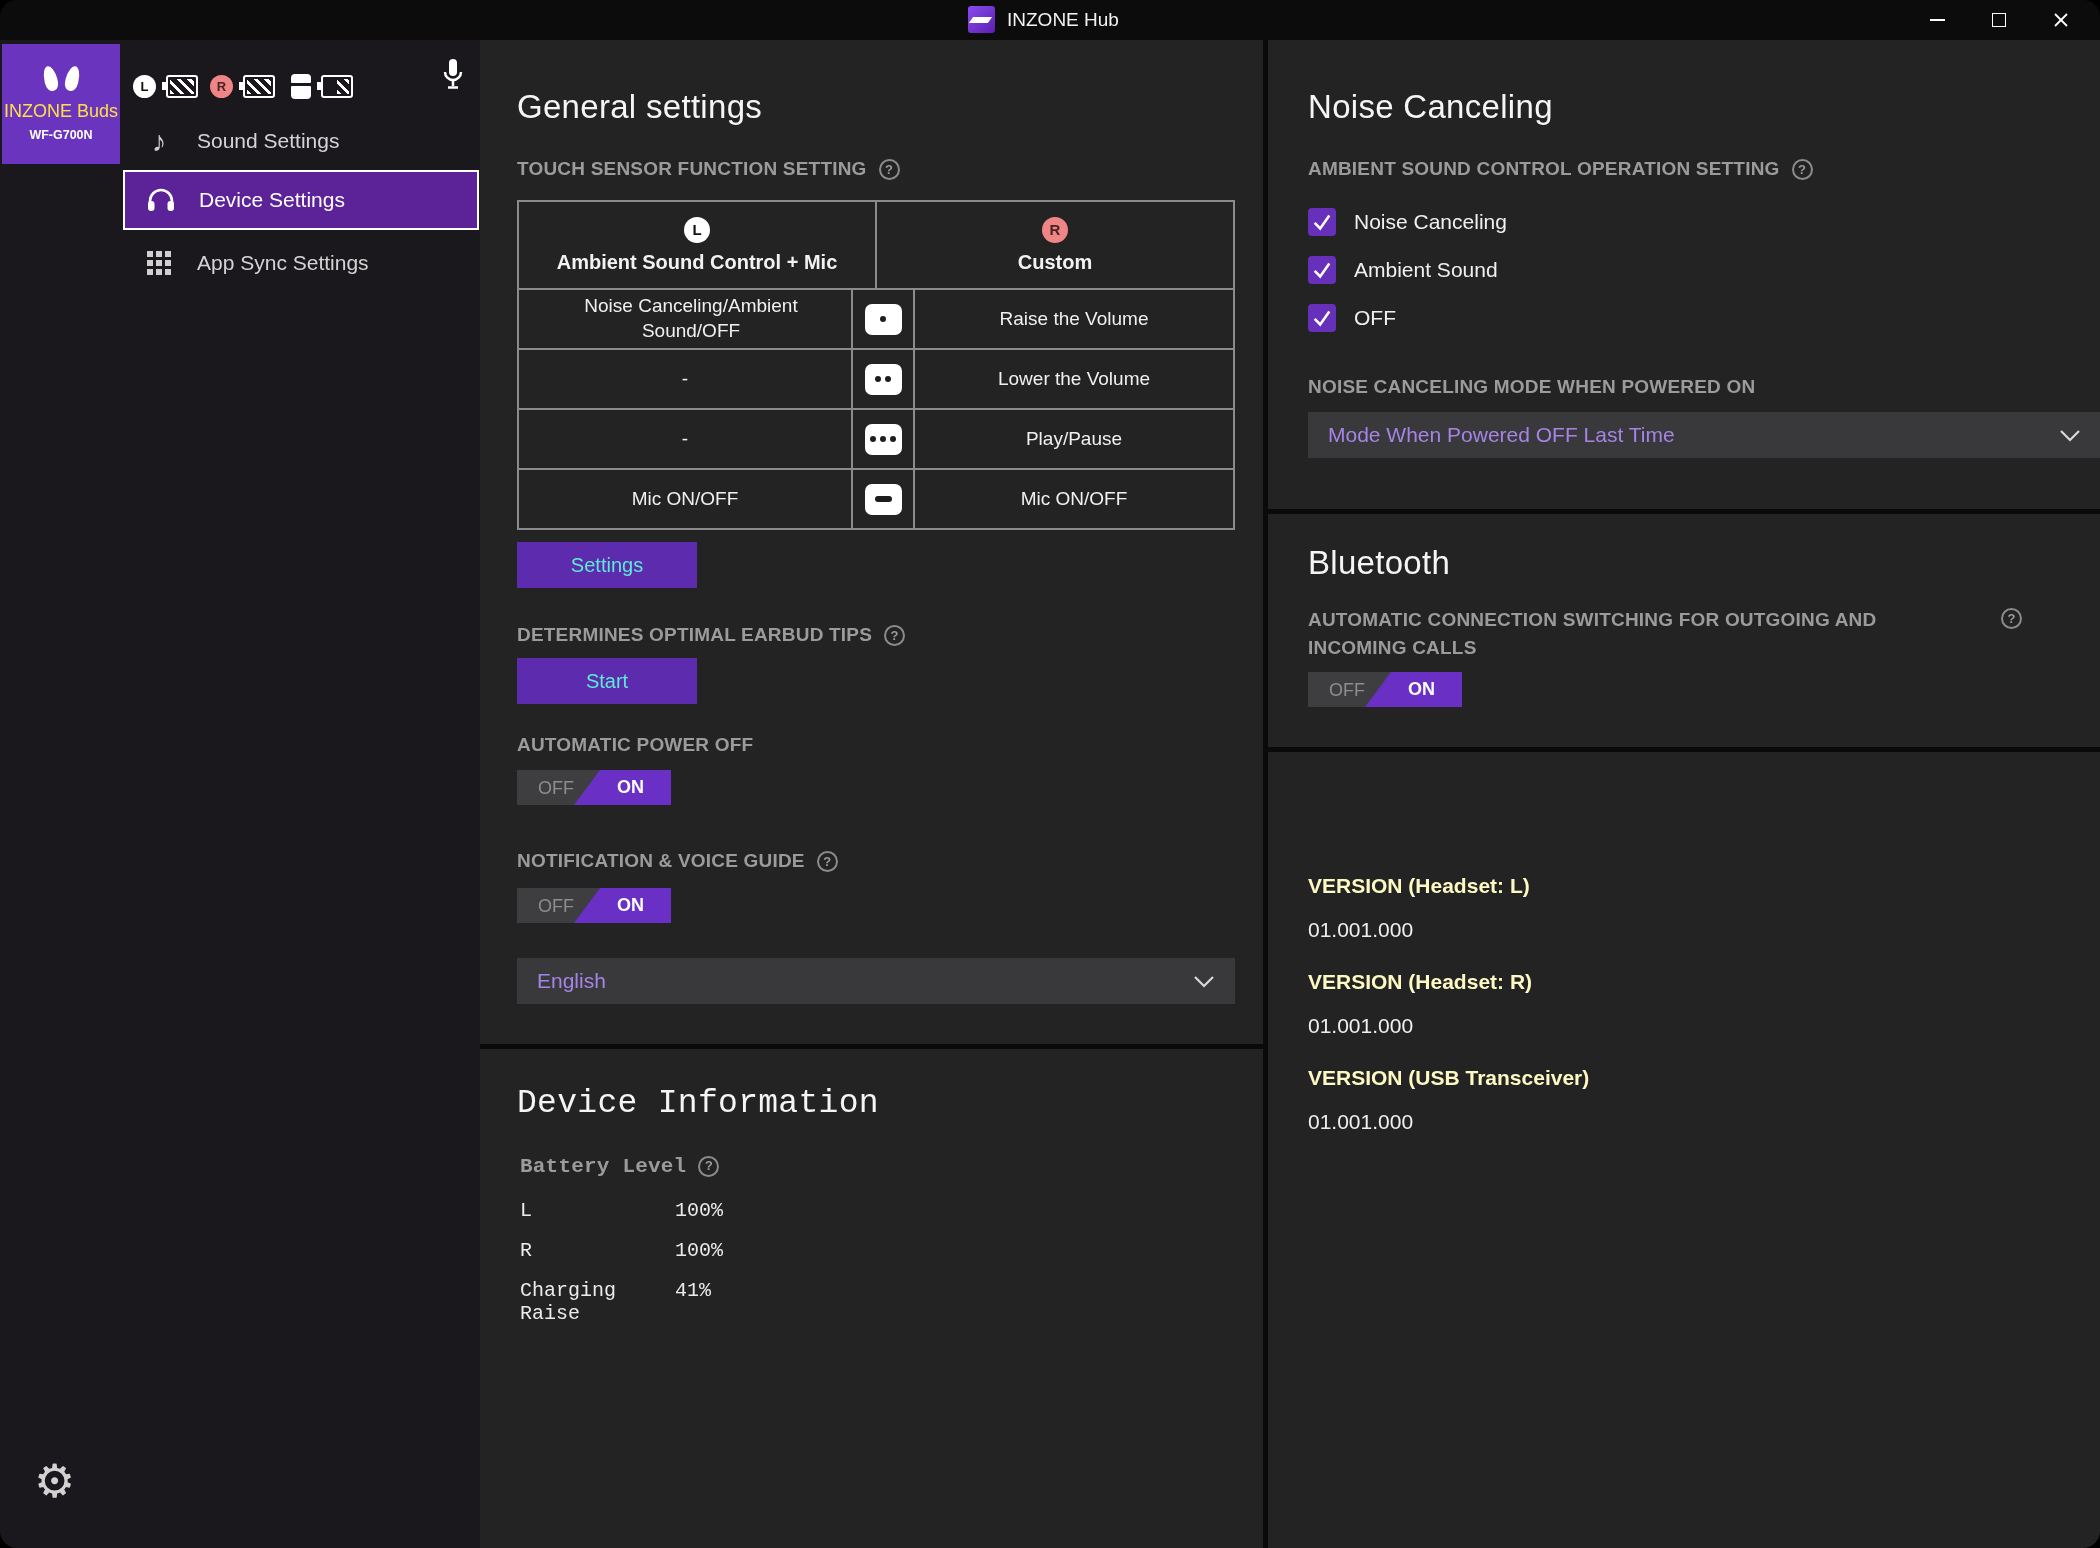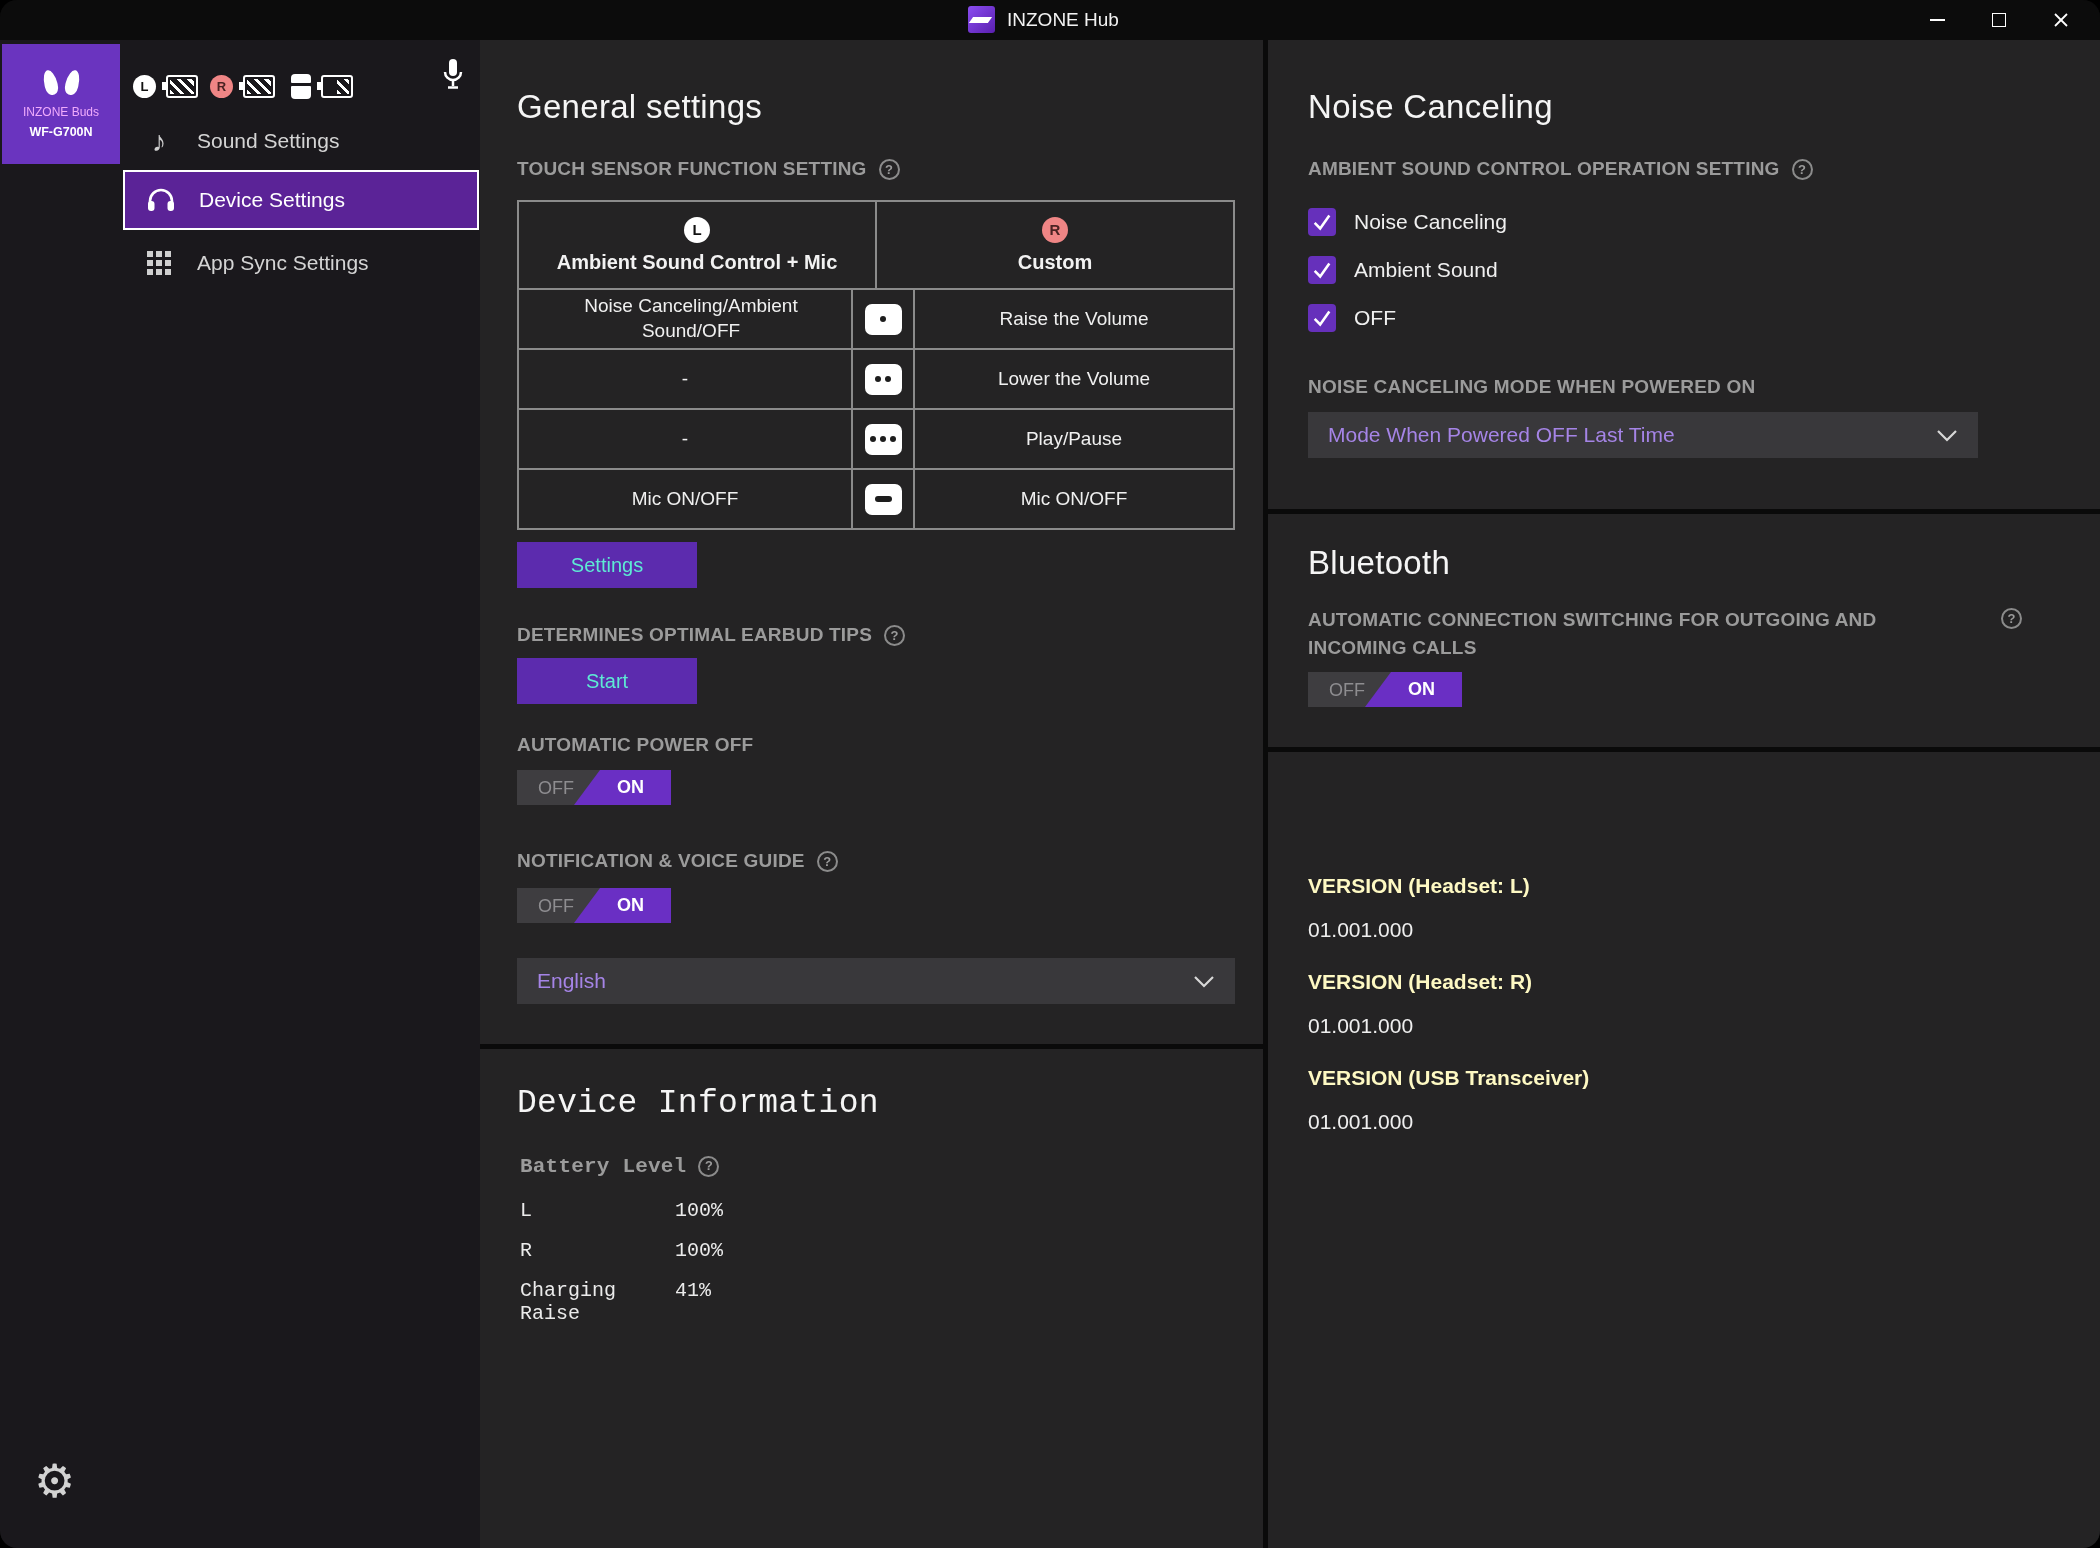--- a/index.html
+++ b/index.html
@@ -18,21 +18,21 @@
   .min-glyph { width:15px; height:2px; background:#fff; }
   .max-glyph { width:14px; height:14px; border:1.6px solid #fff; }
 
   
   .sidebar { position:absolute; left:0; top:40px; width:480px; height:1508px; background:#1a181c; }
   .device-tile { position:absolute; left:2px; top:4px; width:118px; height:120px; background:#6a34bf; display:flex; flex-direction:column; align-items:center; justify-content:center; gap:6px; }
   .earbuds { display:flex; gap:9px; margin-bottom:4px; }
   .bud { width:13px; height:25px; background:#fff; border-radius:50% 50% 42% 42% / 58% 58% 36% 36%; }
   .bud.l { transform:rotate(-14deg); }
   .bud.r { transform:rotate(14deg); }
-  .device-name { color:#f0abfc; font-size:12px; }
+  .device-name { color:#fde047; font-size:18px; }
   .device-model { color:#fff; font-size:12.5px; font-weight:700; }
 
   .status-row { position:absolute; left:133px; top:24px; height:44px; display:flex; align-items:center; }
   .badge-sm { width:23px; height:23px; border-radius:50%; display:flex; align-items:center; justify-content:center; font-size:13px; font-weight:700; }
   .badge-sm.l { background:#fff; color:#111; }
   .badge-sm.r { background:#ef8585; color:#4a2323; }
   .batt { position:relative; width:32px; height:23px; border:2.5px solid #fff; border-radius:3px; }
   .batt::before { content:''; position:absolute; left:-6px; top:5px; width:4px; height:8px; background:#fff; }
   .batt .fill { position:absolute; inset:2px; background:repeating-linear-gradient(45deg,#fff 0 3px,transparent 3px 7.5px); }
   .batt.partial .fill { left:50%; }
@@ -326,21 +326,21 @@
     <div class="checkbox-row" style="left:40px; top:264px">
       <span class="checkbox">
           <svg width="22" height="22" viewBox="0 0 24 24">
             <polyline points="4,13 10,19 20,5" fill="none" stroke="#fff" stroke-width="2.8"></polyline>
           </svg>
         </span>
       <span class="lbl">OFF</span>
     </div>
 
     <div class="sec-label" style="left:40px; top:336px">NOISE CANCELING MODE WHEN POWERED ON</div>
-    <div class="dropdown" style="left:40px; top:372px; width:670px">
+    <div class="dropdown" style="left:40px; top:372px; width:793px">
       <span class="val">Mode When Powered OFF Last Time</span>
       <svg width="22" height="13" viewBox="0 0 22 13">
           <polyline points="2,2 11,11 20,2" fill="none" stroke="#d8d8d8" stroke-width="2.2"></polyline>
         </svg>
     </div>
   </section>
 
   <section class="panel panel-bt">
     <h1 class="h1" style="left:40px; top:30px">Bluetooth</h1>
     <div class="sec-label" style="left:40px; top:92px; width:640px; line-height:1.45">AUTOMATIC CONNECTION SWITCHING FOR OUTGOING AND INCOMING CALLS</div>

